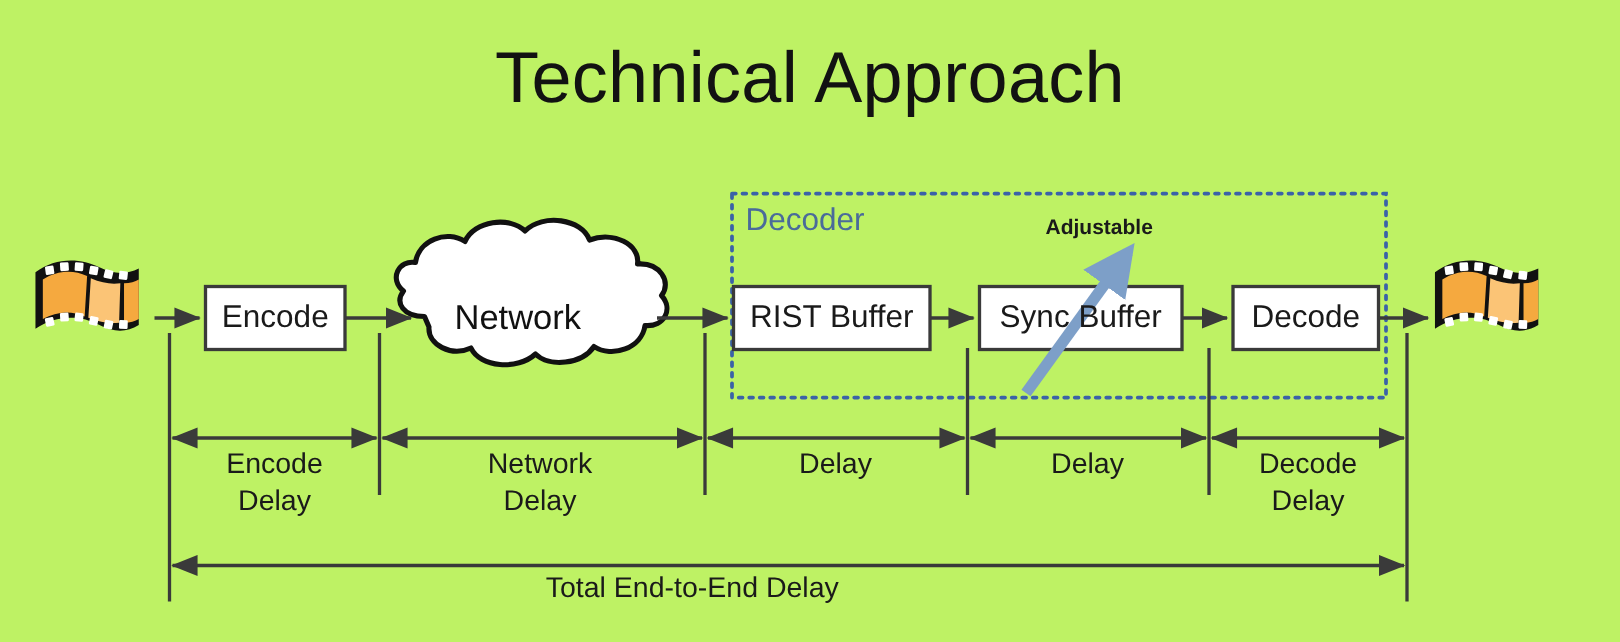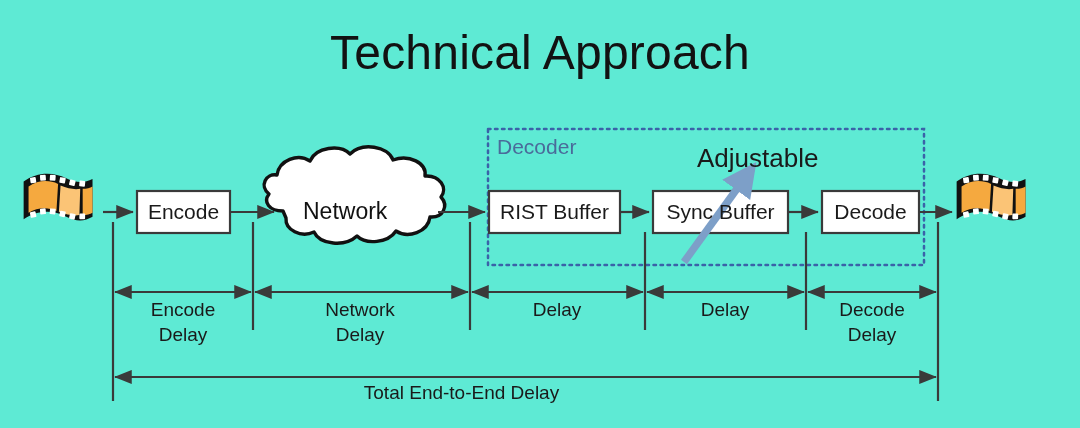--- a/index.html
+++ b/index.html
@@ -8,21 +8,21 @@
     background: #ffffff;
   }
   body {
     font-family: "Liberation Sans", sans-serif;
     color: #1a1a1a;
   }
   #slide {
     position: relative;
     width: 1080px;
     height: 428px;
-    background: #5eead4;
+    background: #bef264;
     overflow: hidden;
   }
   #slide-title {
     position: absolute;
     left: 0;
     top: 28px;
     width: 1080px;
     text-align: center;
     font-size: 48px;
     font-weight: 400;
@@ -48,23 +48,24 @@
     pointer-events: none;
   }
   .decoder-title {
     position: absolute;
     font-size: 21px;
     color: #4a6b9a;
     white-space: nowrap;
   }
   .adjustable-title {
     position: absolute;
-    font-size: 26px;
-    color: #1a1a1a;
-    white-space: nowrap;
+    font-size: 14px;
+    color: #1a1a1a;
+    white-space: nowrap;
+    font-weight: bold;
   }
   .span-label {
     position: absolute;
     text-align: center;
     font-size: 19px;
     line-height: 1.32;
     color: #1a1a1a;
   }
   .total-label {
     position: absolute;

